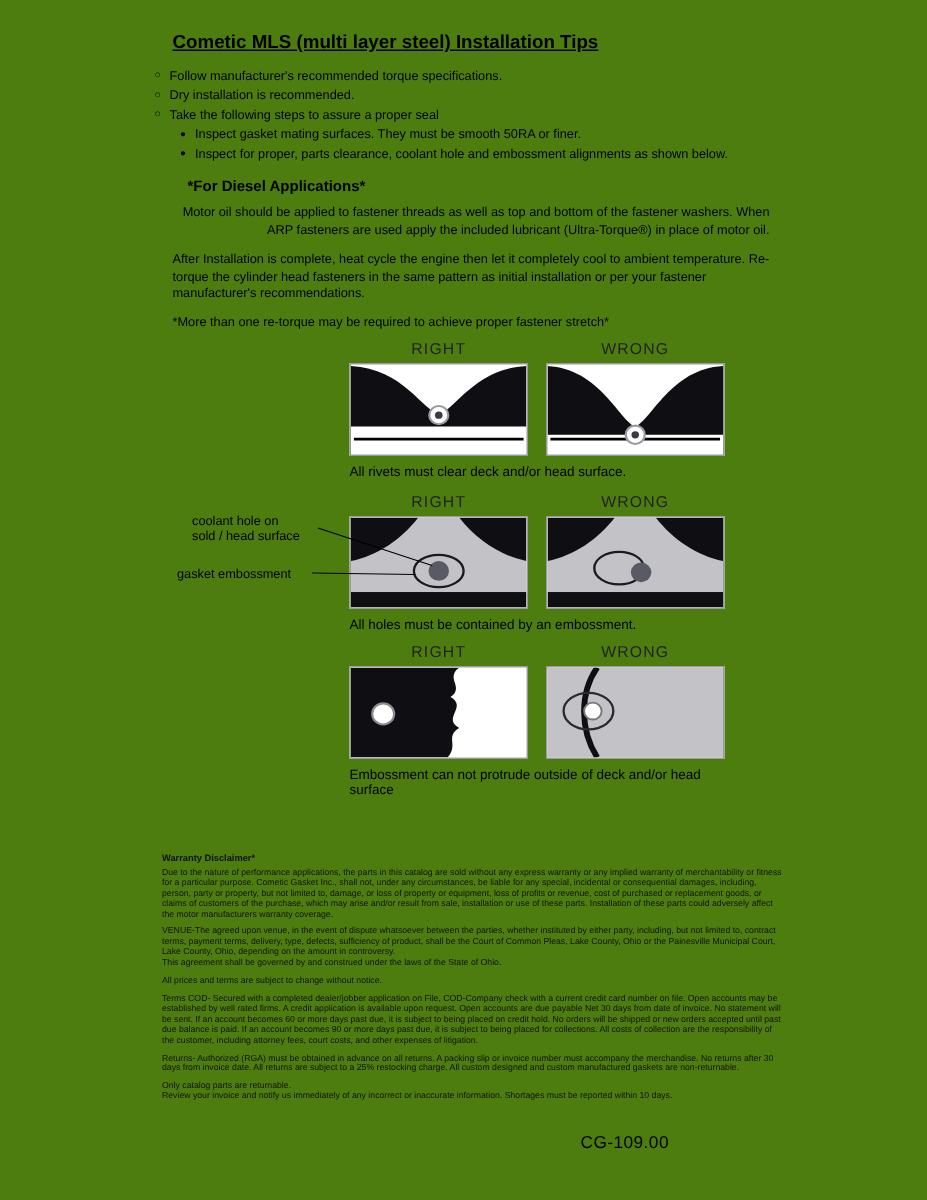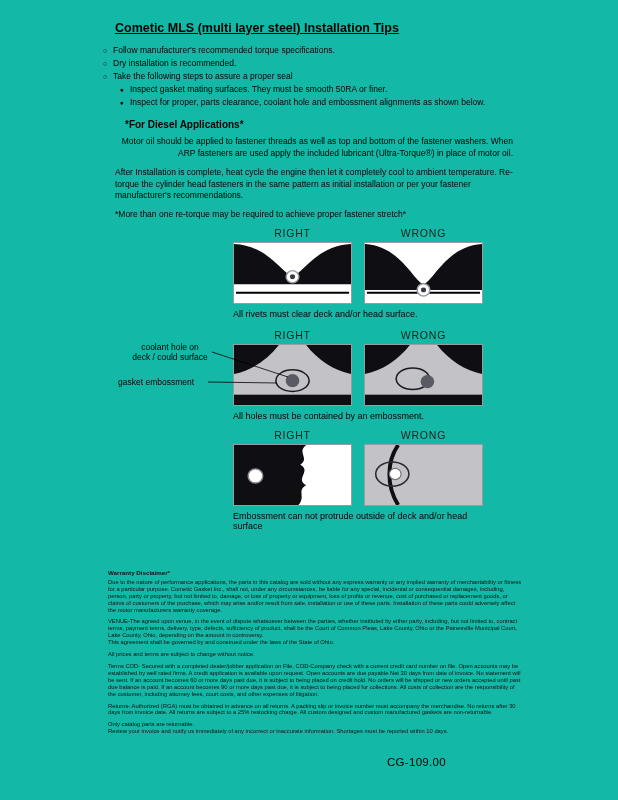--- a/index.html
+++ b/index.html
@@ -1,18 +1,18 @@
 <!DOCTYPE html>
 <html><head>
 <meta charset="utf-8">
 <style>
   * { margin:0; padding:0; box-sizing:border-box; }
   html,body { background:#ffffff; }
   .page {
-    position:relative; width:618px; height:800px; background:#14b8a6;
+    position:relative; width:618px; height:800px; background:#4d7c0f;
     font-family:"Liberation Sans", sans-serif; color:#111; overflow:hidden;
   }
   .title {
     position:absolute; left:115px; top:21px;
     font-size:12.5px; font-weight:bold; text-decoration:underline; color:#000;
   }
   .tips {
     position:absolute; left:103px; top:44px; width:430px;
     font-size:8.5px; line-height:13px; list-style:none; color:#000;
   }
@@ -38,21 +38,21 @@
   .figlabels { display:flex; }
   .figlabel { width:119px; text-align:center; font-size:10.5px; letter-spacing:0.8px; color:#222; }
   .figlabel + .figlabel { margin-left:12px; }
   .figboxes { display:flex; margin-top:3px; }
   .figbox { width:119px; height:62px; border:1px solid #9a9aa2; background:#fff; overflow:hidden; }
   .figbox + .figbox { margin-left:12px; }
   .figbox svg { display:block; width:100%; height:100%; }
   .figcaption { margin-top:5px; font-size:9px; color:#000; }
 
   .callout { position:absolute; font-size:8.5px; line-height:10px; color:#000; }
-  #callout-hole { left:128px; top:342px; width:84px; text-align:center; }
+  #callout-hole { left:128px; top:342px; width:84px; }
   #callout-emb  { left:118px; top:377px; }
   .leader-overlay { position:absolute; left:208px; top:346px; width:92px; height:45px; pointer-events:none; }
 
   .legal {
     position:absolute; left:108px; top:570px; width:414px;
     font-size:5.8px; line-height:6.9px; color:#111;
   }
   .legal .lh { font-weight:bold; font-size:6.2px; margin-bottom:2px; }
   .legal p { margin:0 0 5px; }
   .legal p.tight { margin-bottom:0; }
@@ -130,21 +130,21 @@
           <ellipse cx="49" cy="36" rx="17" ry="11.5" fill="none" stroke="#1a1a22" stroke-width="1.6"></ellipse>
           <circle cx="64" cy="39" r="7" fill="#5a5a64"></circle>
         </svg>
       </div>
     </div>
     <div class="figcaption">All holes must be contained by an embossment.</div>
   </div>
 
   <div class="callout" id="callout-hole">
     <div>coolant hole on</div>
-    <div>deck / could surface</div>
+    <div>sold / head surface</div>
   </div>
   <div class="callout" id="callout-emb">gasket embossment</div>
   <svg class="leader-overlay" viewBox="0 0 92 45">
     <line x1="4" y1="6" x2="80" y2="31" stroke="#000" stroke-width="0.8"></line>
     <line x1="0" y1="36" x2="69" y2="37" stroke="#000" stroke-width="0.8"></line>
   </svg>
 
   <div class="figrow" id="fig3">
     <div class="figlabels">
       <div class="figlabel">RIGHT</div>

